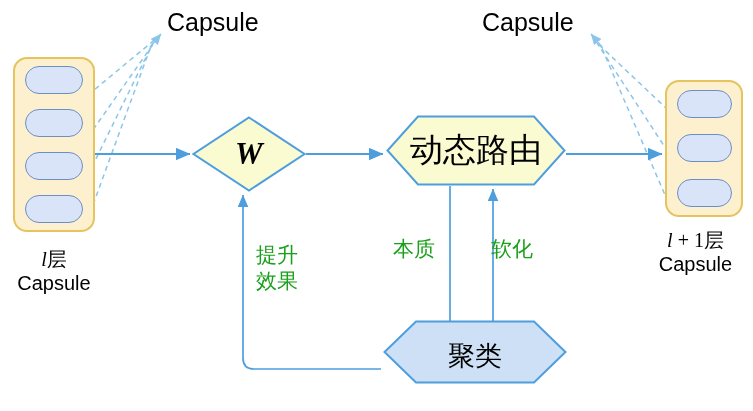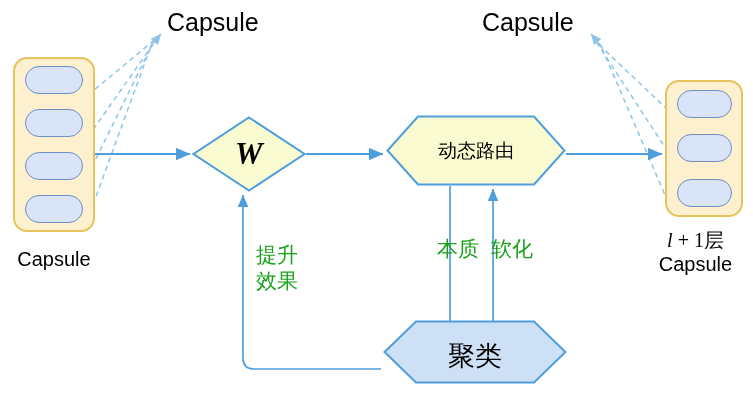--- a/index.html
+++ b/index.html
@@ -65,21 +65,21 @@
   #shape-w .shape-label {
     font-family: "Liberation Serif", serif;
     font-weight: bold;
     font-style: italic;
     font-size: 31px;
     letter-spacing: 0.5px;
   }
   #shape-routing {
     left: 386px; top: 115px; width: 180px; height: 71px;
   }
-  #shape-routing .shape-label { font-size: 19px; }
+  #shape-routing .shape-label { font-size: 33px; }
 
   #shape-cluster {
     left: 383px; top: 320px; width: 184px; height: 72px;
   }
   #shape-cluster .shape-label { font-size: 27px; }
 
   
   .text-label {
     position: absolute;
     color: #000000;
@@ -102,21 +102,21 @@
   .math { font-family: "Liberation Serif", serif; font-style: italic; }
   .math-op { font-family: "Liberation Serif", serif; font-style: normal; }
 
   .edge-label {
     position: absolute;
     color: #1aa01a;
     font-size: 21px;
     line-height: 1.22;
     white-space: nowrap;
   }
-  #label-benzhi  { left: 393px; top: 236px; margin-left: 44px; }
+  #label-benzhi  { left: 393px; top: 236px; }
   #label-ruanhua { left: 491px; top: 236px; }
   #label-tisheng { left: 256px; top: 242px; text-align: center; }
 </style>
 </head>
 <body>
 
 <div id="stage">
 
   <svg id="wires" viewBox="0 0 753 411">
     <defs>
@@ -187,20 +187,21 @@
     <svg width="184" height="64" viewBox="0 0 184 64" style="position:absolute;left:0;top:0;">
       <polygon points="33,1.5 151,1.5 182.5,32 151,62.5 33,62.5 1.5,32" fill="#cde0f5" stroke="#4e9ede" stroke-width="2"></polygon>
     </svg>
     <span class="shape-label">聚类</span>
   </div>
 
   <div class="text-label cap-annot" id="annot-left">Capsule</div>
   <div class="text-label cap-annot" id="annot-right">Capsule</div>
 
   <div class="group-caption" id="caption-left">
+    <div><span class="math">l</span><span>层</span></div>
     <div>Capsule</div>
   </div>
 
   <div class="group-caption" id="caption-right">
     <div><span class="math">l</span><span class="math-op"> + 1</span><span>层</span></div>
     <div>Capsule</div>
   </div>
 
   <div class="edge-label" id="label-benzhi">本质</div>
   <div class="edge-label" id="label-ruanhua">软化</div>

